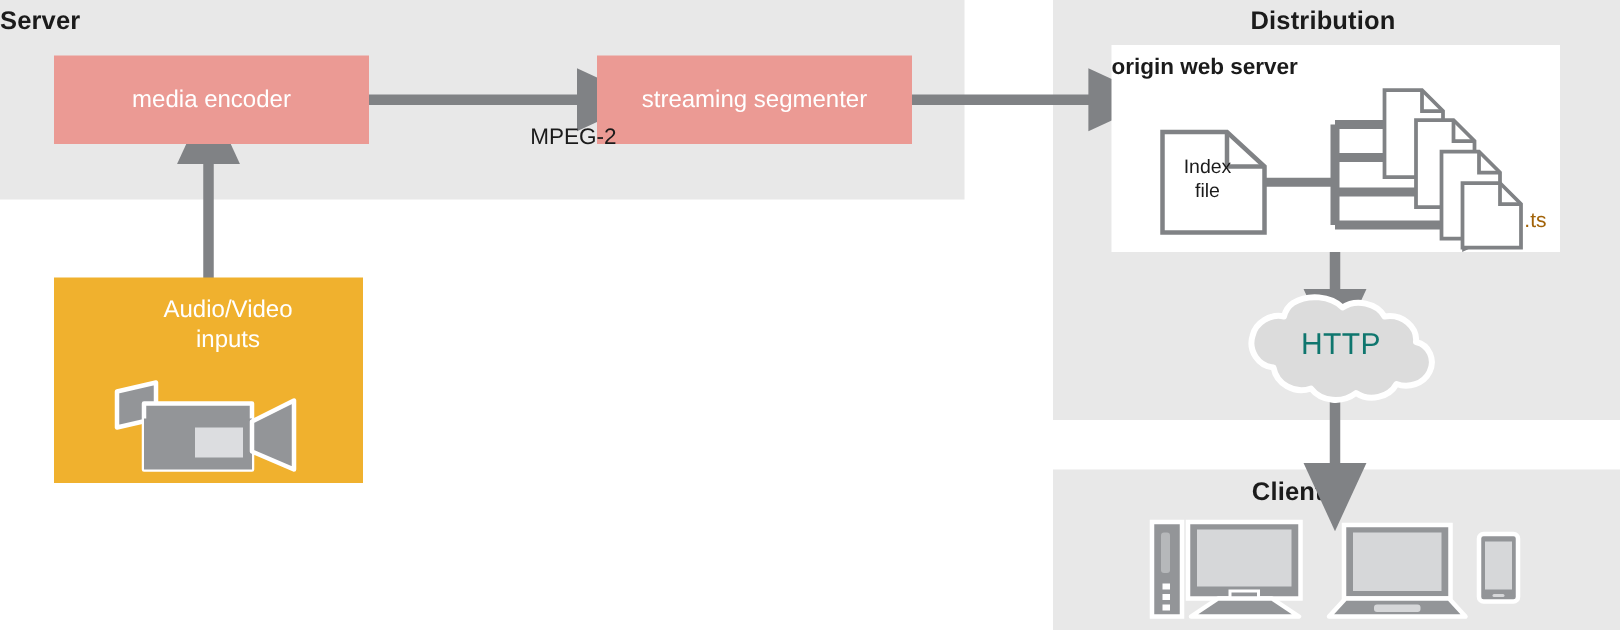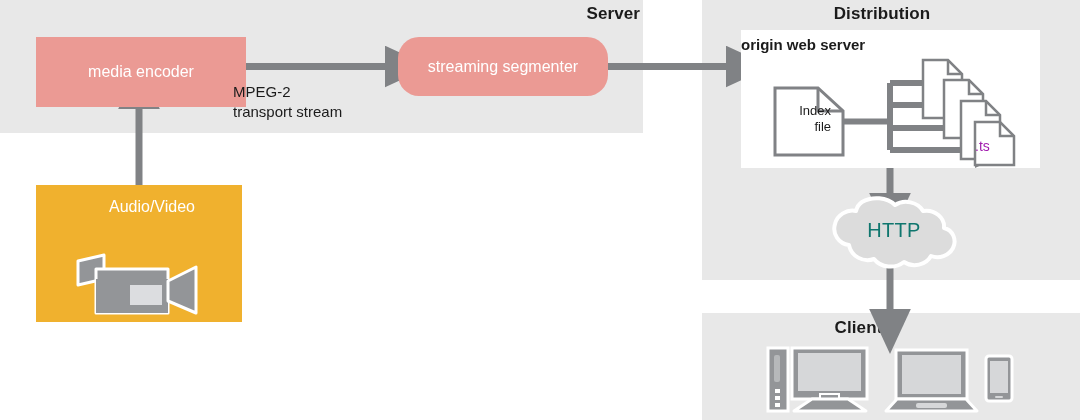--- a/index.html
+++ b/index.html
@@ -11,62 +11,62 @@
   }
   .panel{position:absolute;background:#e8e8e8;}
   #panel-server{left:0;top:0;width:643px;height:133px;}
   #panel-distribution{left:702px;top:0;width:378px;height:280px;}
   #panel-client{left:702px;top:313px;width:378px;height:107px;}
 
   .panel-title{
     position:absolute;color:#1b1b1b;font-size:17px;font-weight:700;
     letter-spacing:.1px;white-space:nowrap;
   }
-  #title-server{left:0;top:4px;width:640px;text-align:right;}
+  #title-server{left:0;top:4px;width:640px;text-align:left;}
   #title-distribution{left:702px;top:4px;width:360px;text-align:center;}
   #title-client{left:702px;top:318px;width:313px;text-align:center;}
 
   .proc-box{
     position:absolute;background:#eb9a94;display:flex;
     align-items:center;justify-content:center;
     color:#ffffff;font-size:16px;white-space:nowrap;
   }
-  #box-media-encoder{left:36px;top:37px;width:210px;height:70px;text-align:center;}
-  #box-streaming-segmenter{left:398px;top:37px;width:210px;height:59px;border-radius:21px;}
+  #box-media-encoder{left:36px;top:37px;width:210px;height:59px;text-align:center;}
+  #box-streaming-segmenter{left:398px;top:37px;width:210px;height:59px;}
 
   #box-av-inputs{
     position:absolute;left:36px;top:185px;width:206px;height:137px;
     background:#f0b12e;
   }
   #label-av-inputs{
     position:absolute;left:0;top:12px;width:232px;text-align:center;
     color:#ffffff;font-size:16px;line-height:1.25;
   }
   #camera-icon{position:absolute;left:36px;top:68px;}
 
   #label-mpeg{
-    position:absolute;left:233px;top:82px;width:178px;text-align:left;
+    position:absolute;left:233px;top:82px;width:178px;text-align:right;
     color:#1b1b1b;font-size:15px;line-height:1.35;
   }
 
   #origin-web-server-box{
     position:absolute;left:741px;top:30px;width:299px;height:138px;
     background:#ffffff;
   }
   #title-origin{
     position:absolute;left:0;top:6px;width:299px;text-align:left;
     color:#1b1b1b;font-size:15px;font-weight:700;white-space:nowrap;
   }
   #label-index-file{
     position:absolute;left:779px;top:103px;width:52px;
-    color:#1b1b1b;font-size:13px;line-height:1.25;text-align:right;
+    color:#1b1b1b;font-size:13px;line-height:1.25;text-align:center;
   }
   #label-ts{
     position:absolute;left:975px;top:138px;width:56px;
-    color:#a21caf;font-size:14px;text-align:left;
+    color:#a16207;font-size:14px;text-align:right;
   }
 
   #label-http{
     position:absolute;left:832px;top:219px;width:124px;text-align:center;
     color:#0f766e;font-size:20px;letter-spacing:.3px;
   }
 
   svg{position:absolute;left:0;top:0;overflow:visible;}
   .svg-layer{position:absolute;left:0;top:0;width:1080px;height:420px;pointer-events:none;}
 </style>
@@ -115,26 +115,26 @@
 <div class="proc-box" id="box-media-encoder">
   <span>media encoder</span>
 </div>
 
 <div class="proc-box" id="box-streaming-segmenter">
   <span>streaming segmenter</span>
 </div>
 
 <div id="label-mpeg">
   <div>MPEG-2</div>
-  <div>transport stream</div>
 </div>
 
 <div id="box-av-inputs">
   <div id="label-av-inputs">
     <div>Audio/Video</div>
+    <div>inputs</div>
   </div>
   <svg id="camera-icon" width="136" height="66" viewBox="0 0 136 66">
 
     <path d="M6,8 L32,2 L32,26 L6,32 Z" fill="#939598" stroke="#ffffff" stroke-width="3" stroke-linejoin="round"></path>
 
     <path d="M24,16 L96,16 L96,60 L24,60 Z" fill="#939598" stroke="#ffffff" stroke-width="3" stroke-linejoin="round"></path>
 
     <path d="M24,26 L96,26 L96,60 L24,60 Z" fill="#939598"></path>
 
     <path d="M96,28 L124,14 L124,60 L96,48 Z" fill="#939598" stroke="#ffffff" stroke-width="3" stroke-linejoin="round"></path>

